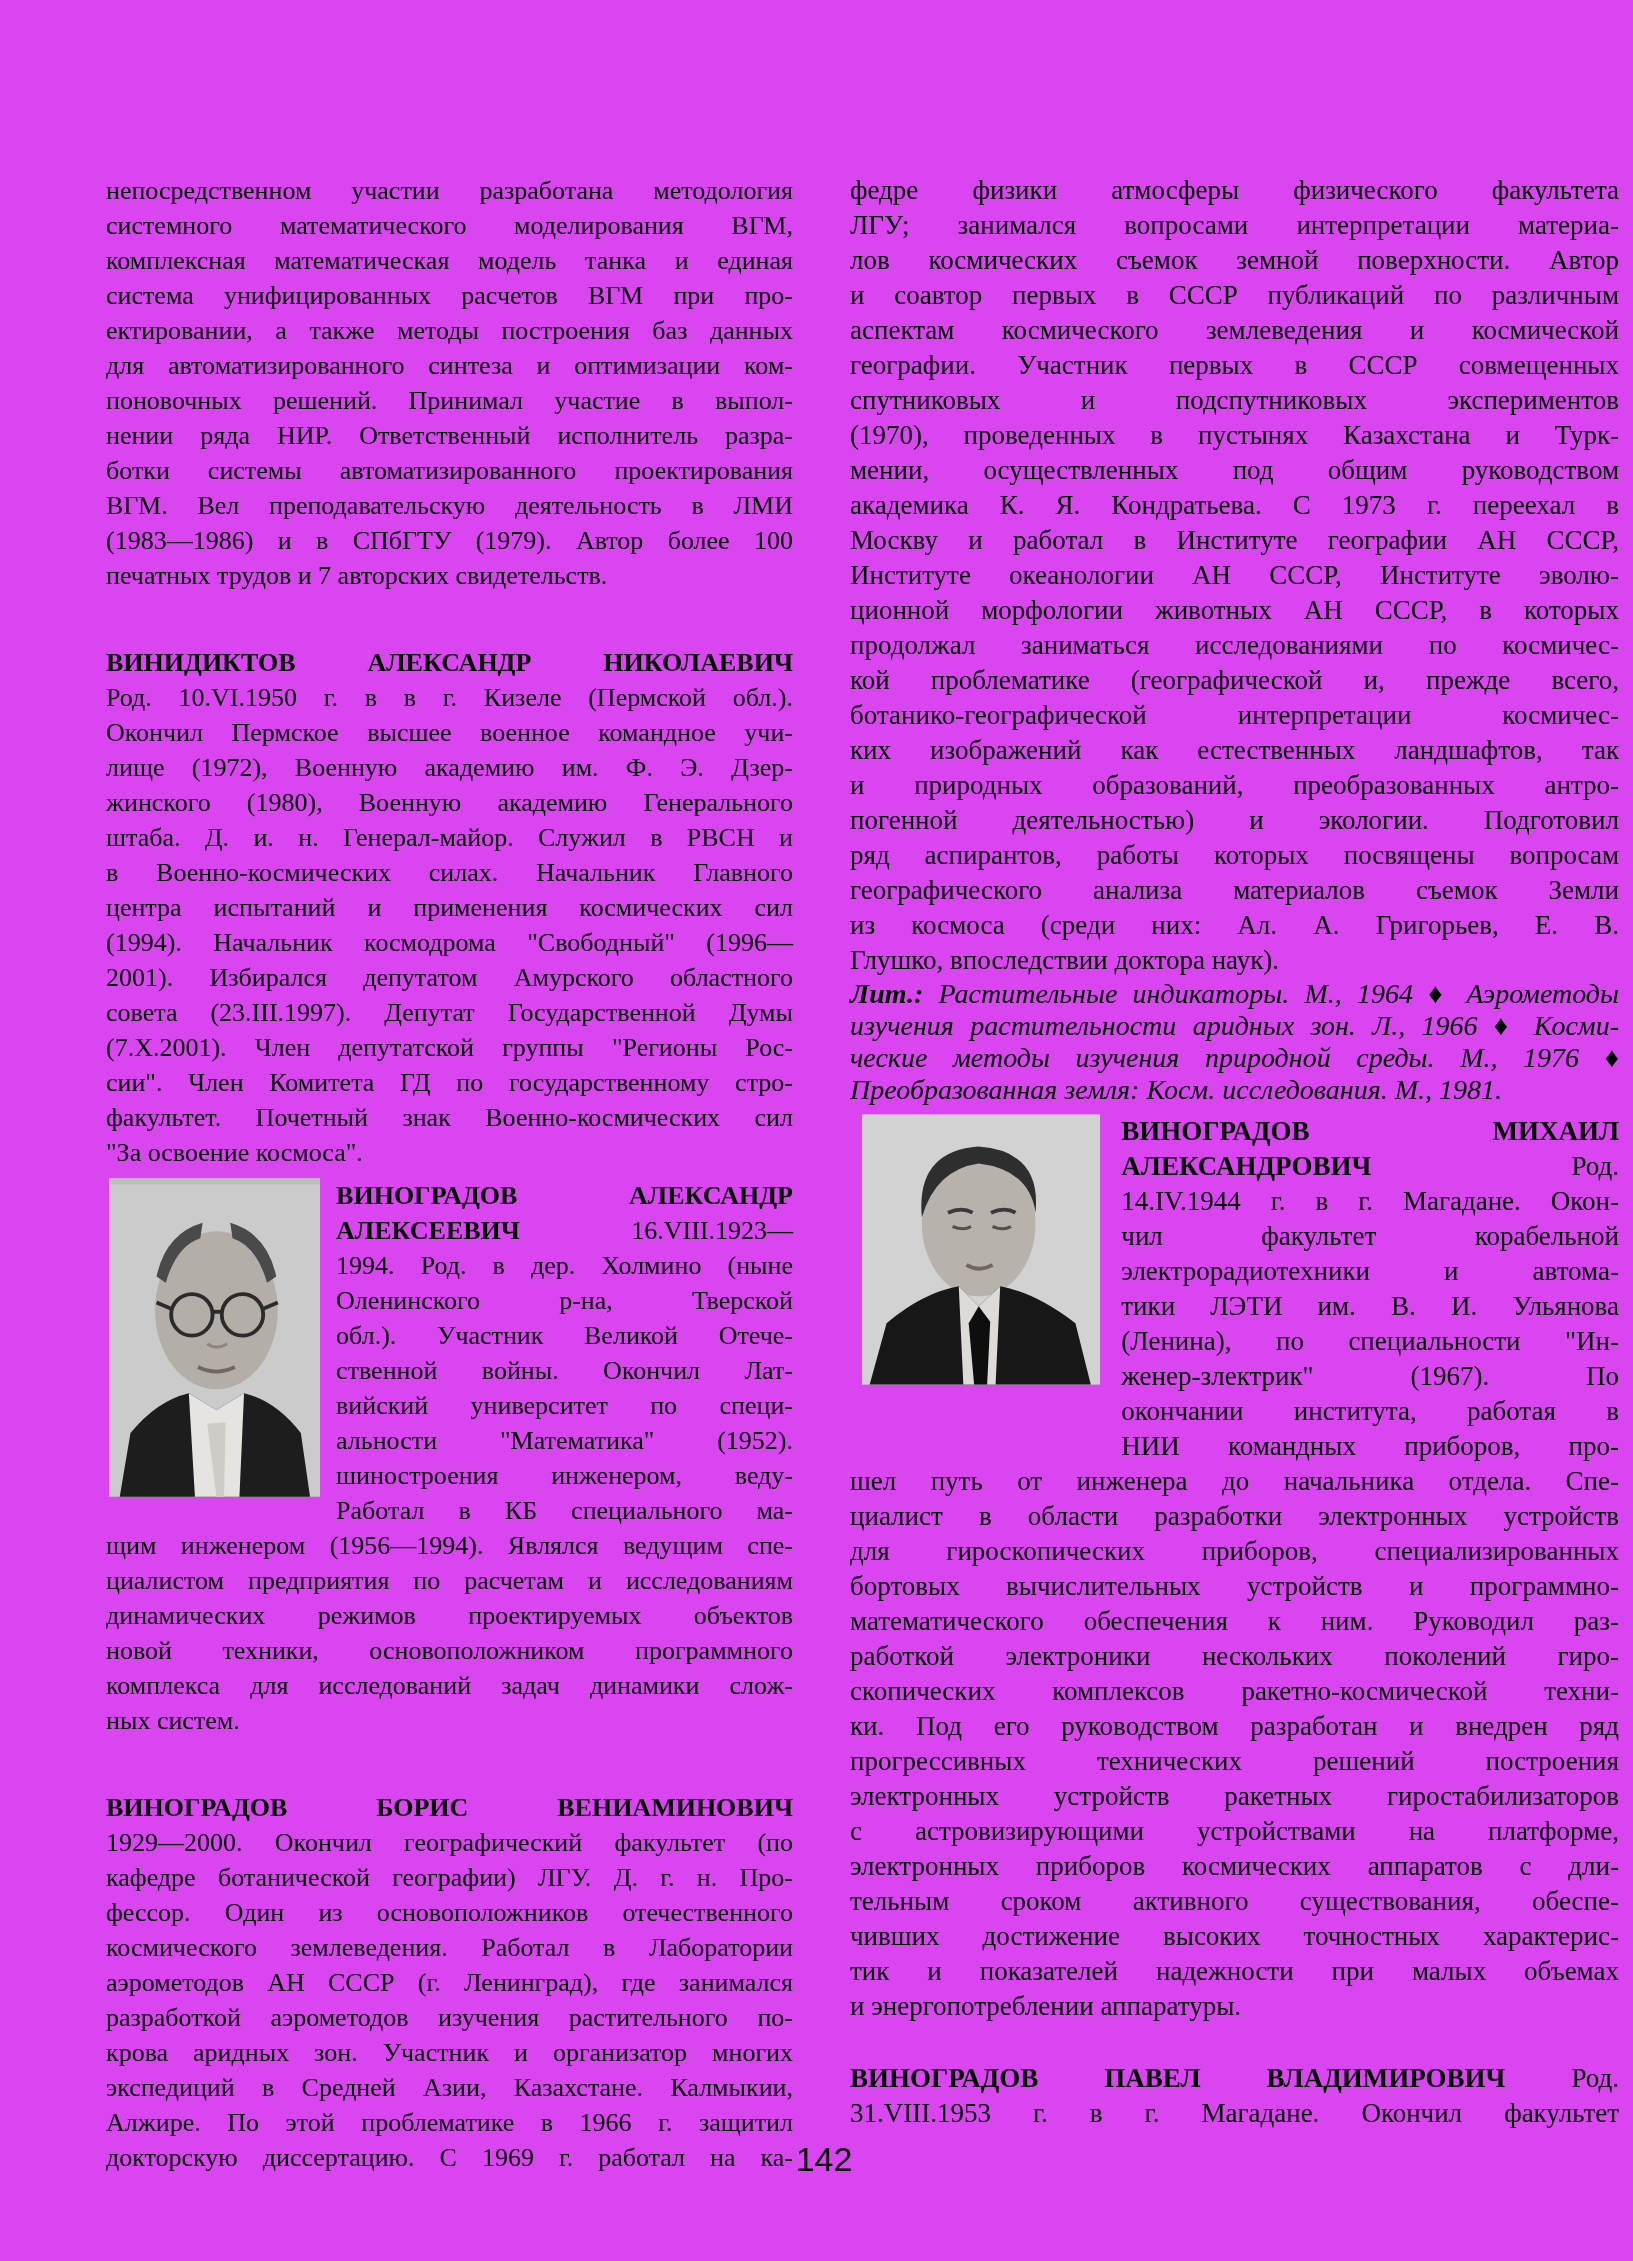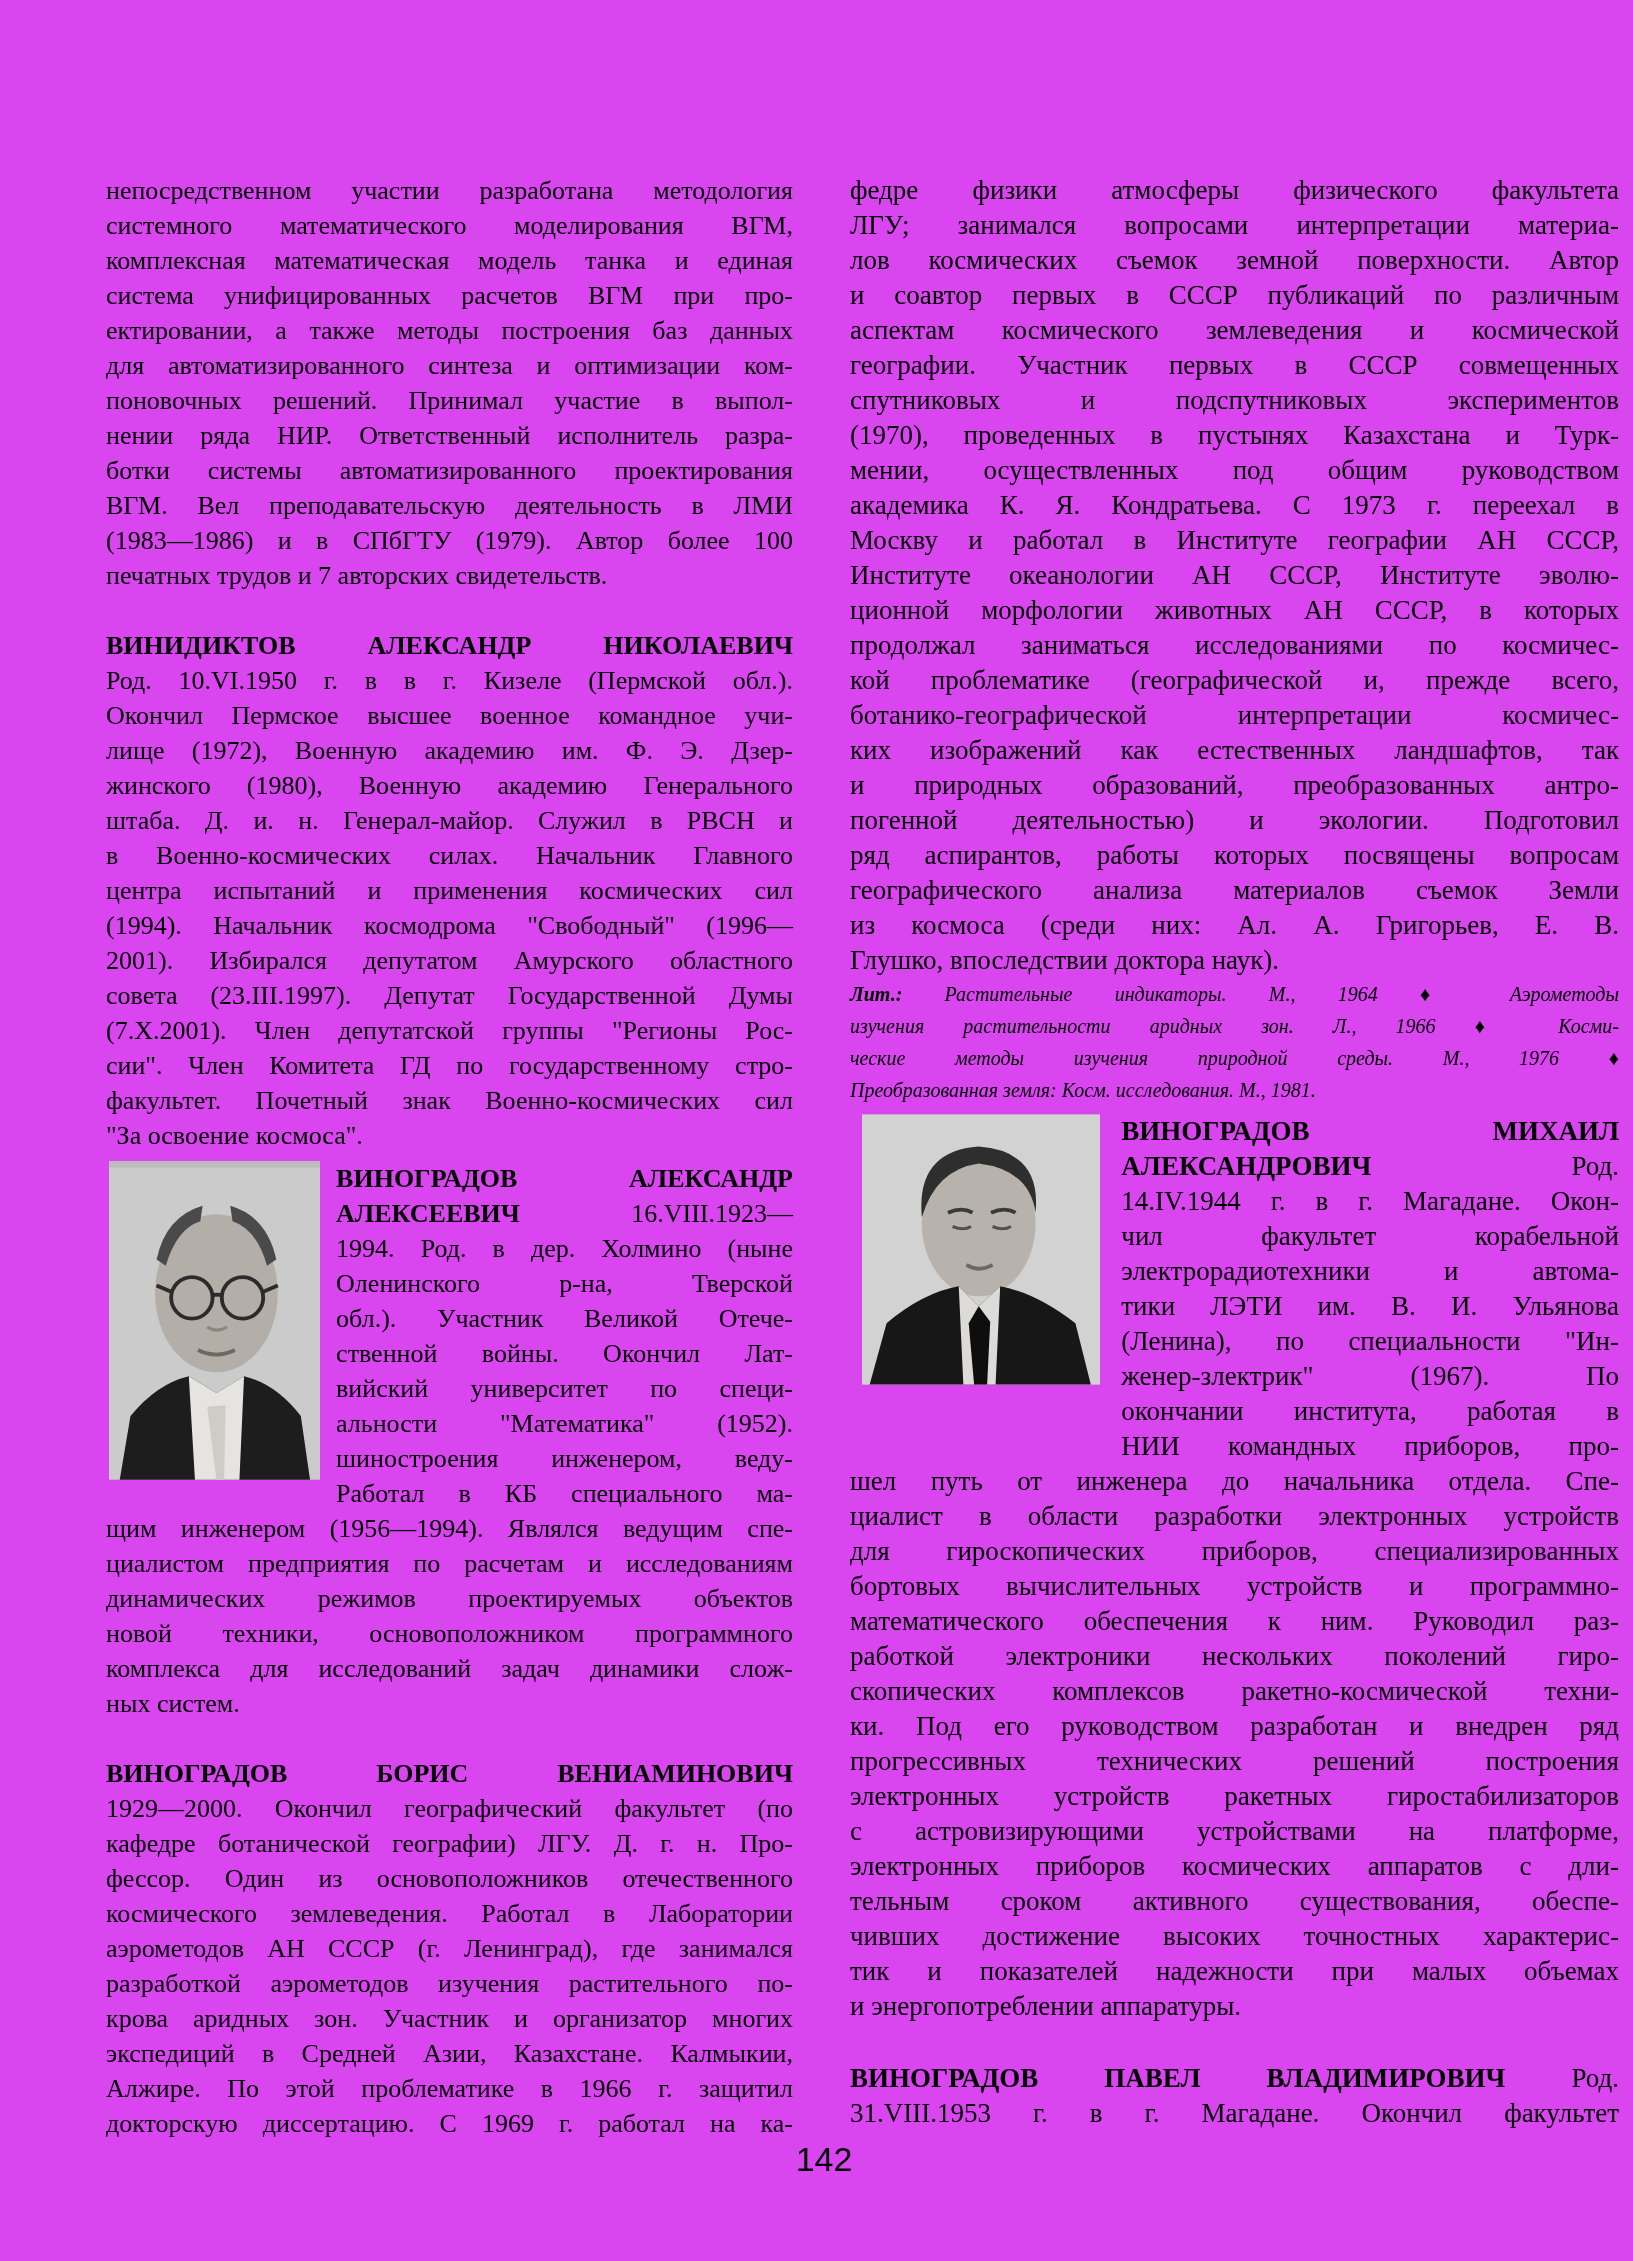--- a/index.html
+++ b/index.html
@@ -8,24 +8,24 @@
     width:1634px;height:2261px;
     background:#d946ef;
     color:#000;
     font-family:"Liberation Serif", serif;
     overflow:hidden;
   }
   .col{position:absolute;top:173px;}
   .col-left{left:106px;width:687px;font-size:26px;}
   .col-right{left:850px;width:769px;font-size:27px;}
   .block{margin:0;}
-  .block.entry{margin-top:35px;}
+  .block.entry{margin-top:52px;}
   .block.entry-sm{margin-top:8px;}
   .block.entry-xs{margin-top:37px;}
-  .block.lit{font-style:italic;font-size:20px;}
+  .block.lit{font-style:italic;font-size:28px;}
   .line{
     text-align:justify;
     text-align-last:justify;
     line-height:35px;
     white-space:normal;
   }
   .block.lit .line{line-height:32px;}
   .line.end{text-align-last:left;}
   .b{font-weight:bold;}
   .photo-float{float:left;}

